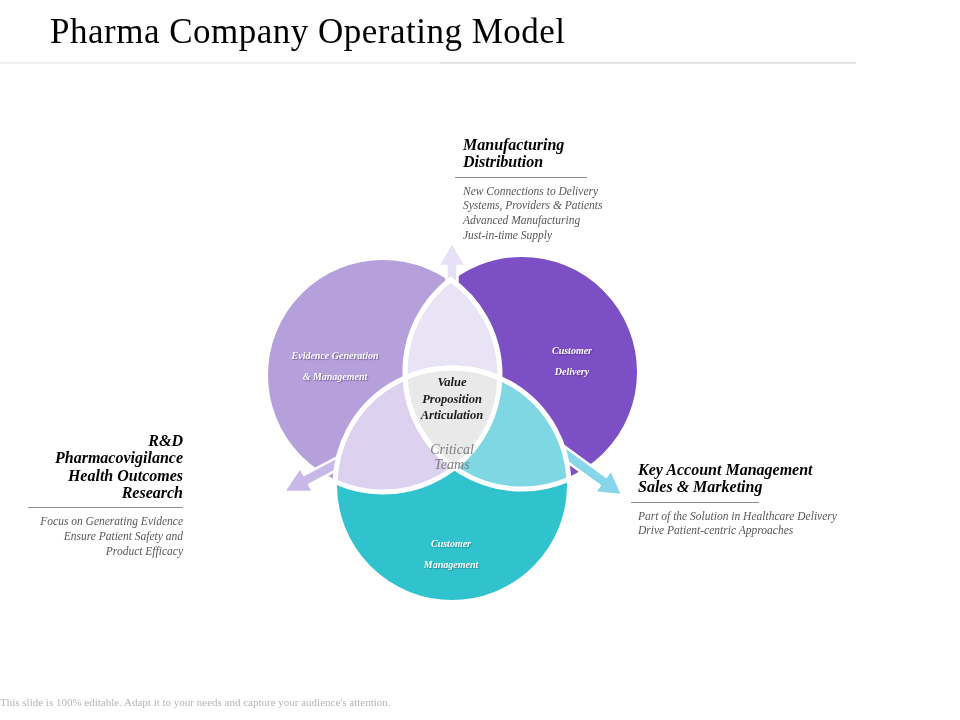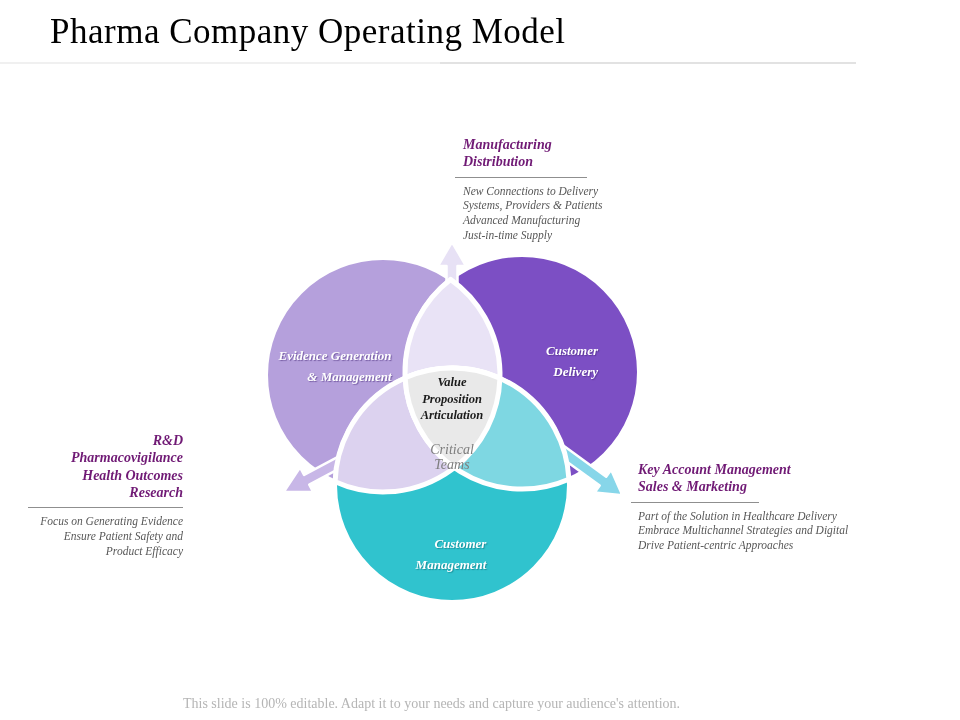--- a/index.html
+++ b/index.html
@@ -11,42 +11,42 @@
   .hairline2{position:absolute;top:62px;left:440px;width:520px;height:2px;background:#e2e2e2;}
   .badge{position:absolute;left:899px;top:30px;width:46px;height:49px;border-radius:50%;
          border:2px solid #8a8a8a;background:#f0abfc;box-shadow:0 4px 5px rgba(0,0,0,0.35);
          display:flex;flex-direction:column;align-items:center;justify-content:center;}
   .badge-num{font-size:14px;color:#5a5a5a;line-height:15px;}
   .badge-line{width:34px;height:1px;background:#8f8f8f;margin-top:3px;}
   svg.venn{position:absolute;left:0;top:0;}
   .wstroke{stroke:#ffffff;stroke-width:5;stroke-linejoin:round;}
   .cstroke{stroke:#ffffff;stroke-width:4;}
   .astroke{stroke:#ffffff;stroke-width:2.5;stroke-linejoin:round;}
-  .vlabel{position:absolute;transform:translateX(-50%);text-align:right;color:#ffffff;
-          font-style:italic;font-weight:bold;font-size:13px;line-height:20.5px;white-space:nowrap;}
+  .vlabel{position:absolute;transform:translateX(-50%);text-align:center;color:#ffffff;
+          font-style:italic;font-weight:bold;font-size:10px;line-height:20.5px;white-space:nowrap;}
   .vlabel.purple{text-shadow:1px 1px 1px rgba(70,40,120,0.55);}
   .vlabel.teal{text-shadow:1px 1px 1px rgba(10,95,105,0.5);}
   .center-title{position:absolute;left:452px;top:374px;transform:translateX(-50%);text-align:center;
           color:#1b1b1b;font-style:italic;font-weight:bold;font-size:12.5px;line-height:16.5px;white-space:nowrap;}
   .center-sub{position:absolute;left:452px;top:443px;transform:translateX(-50%);text-align:center;
           color:#7d7d7d;font-style:italic;font-size:14px;line-height:14.5px;white-space:nowrap;}
   .callout{position:absolute;}
-  .co-head{font-size:14px;font-weight:bold;font-style:italic;color:#701a75;line-height:17.3px;white-space:nowrap;}
+  .co-head{font-size:16px;font-weight:bold;font-style:italic;color:#000000;line-height:17.3px;white-space:nowrap;}
   .co-body{font-size:11.5px;font-style:italic;color:#575757;line-height:14.8px;white-space:nowrap;}
   .co-div{height:1px;background:#8f8f8f;}
   .callout.top{left:455px;top:136px;width:215px;}
   .callout.top .co-head,.callout.top .co-body{margin-left:8px;}
   .callout.top .co-div{width:132px;margin:6px 0 6px 0;}
   .callout.left{right:683px;top:432px;width:240px;text-align:right;}
   .callout.left .co-head,.callout.left .co-body{margin-right:-10px;}
   .callout.left .co-div{width:155px;margin:6px -10px 6px auto;}
   .callout.right{left:631px;top:461px;width:240px;}
   .callout.right .co-head,.callout.right .co-body{margin-left:7px;}
   .callout.right .co-div{width:128px;margin:6px 0 6px 0;}
-  .footer{position:absolute;left:0;right:0;top:696px;text-align:center;font-size:14px;color:#b5b5b5;padding-left:7px;}
+  .footer{position:absolute;left:0;right:0;top:696px;text-align:left;font-size:11px;color:#b5b5b5;}
 </style>
 </head>
 <body>
 
 <div class="slide">
 
   <div class="title">Pharma Company Operating Model</div>
   <div class="hairline"></div>
   <div class="hairline2"></div>
 
@@ -114,19 +114,18 @@
     <div class="co-body">Focus on Generating Evidence</div>
     <div class="co-body">Ensure Patient Safety and</div>
     <div class="co-body">Product Efficacy</div>
   </div>
 
   <div class="callout right">
     <div class="co-head">Key Account Management</div>
     <div class="co-head">Sales &amp; Marketing</div>
     <div class="co-div"></div>
     <div class="co-body">Part of the Solution in Healthcare Delivery</div>
-    <div class="co-body">Embrace Multichannel Strategies and Digital</div>
     <div class="co-body">Drive Patient-centric Approaches</div>
   </div>
 
   <div class="footer">This slide is 100% editable. Adapt it to your needs and capture your audience's attention.</div>
 
 </div>
 
 </body></html>

